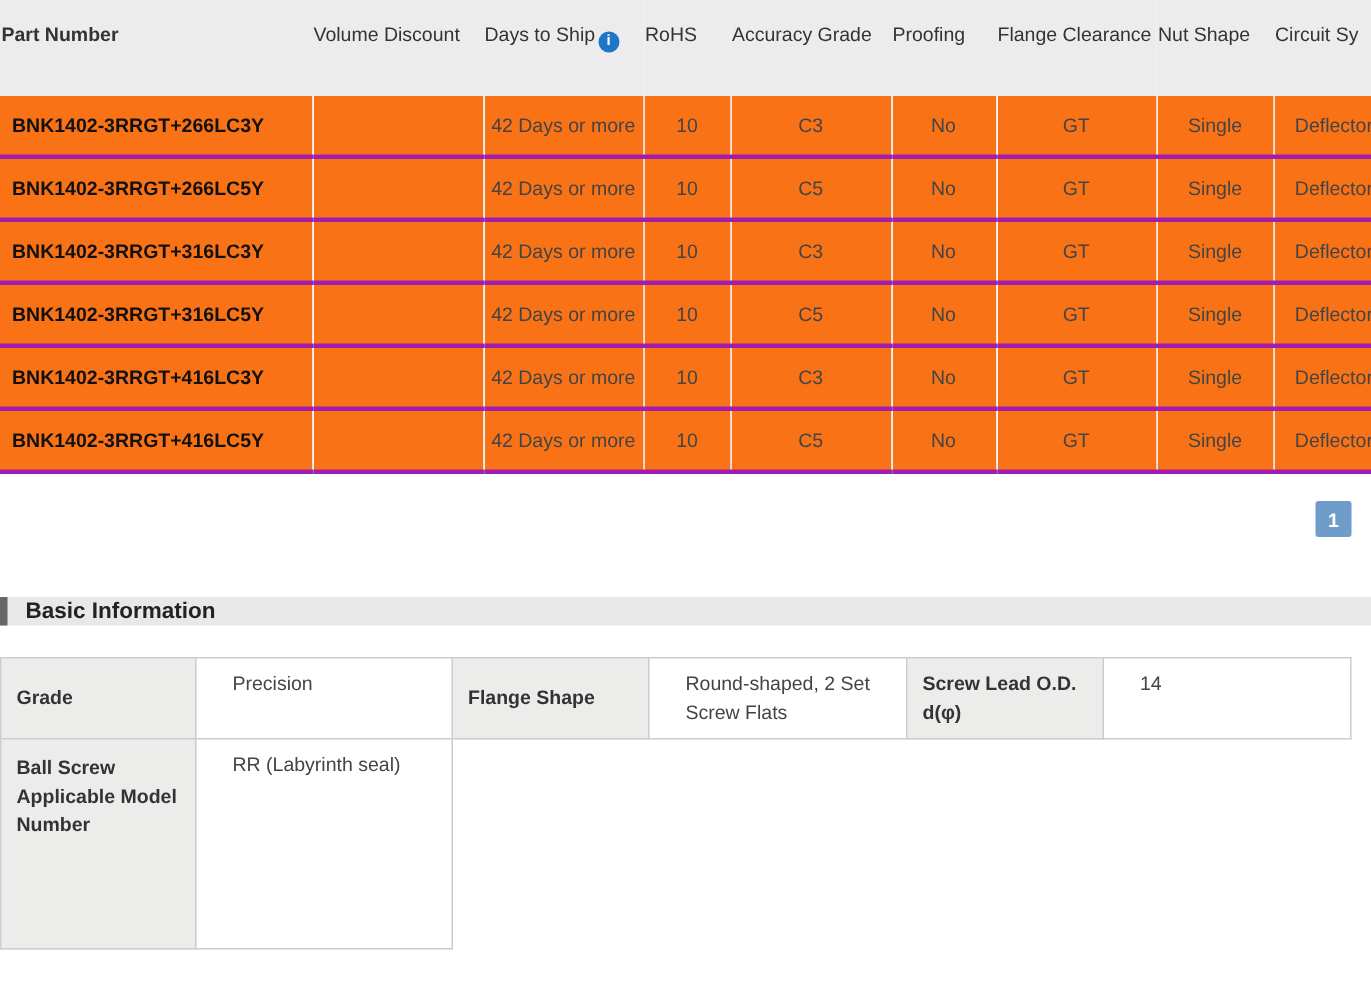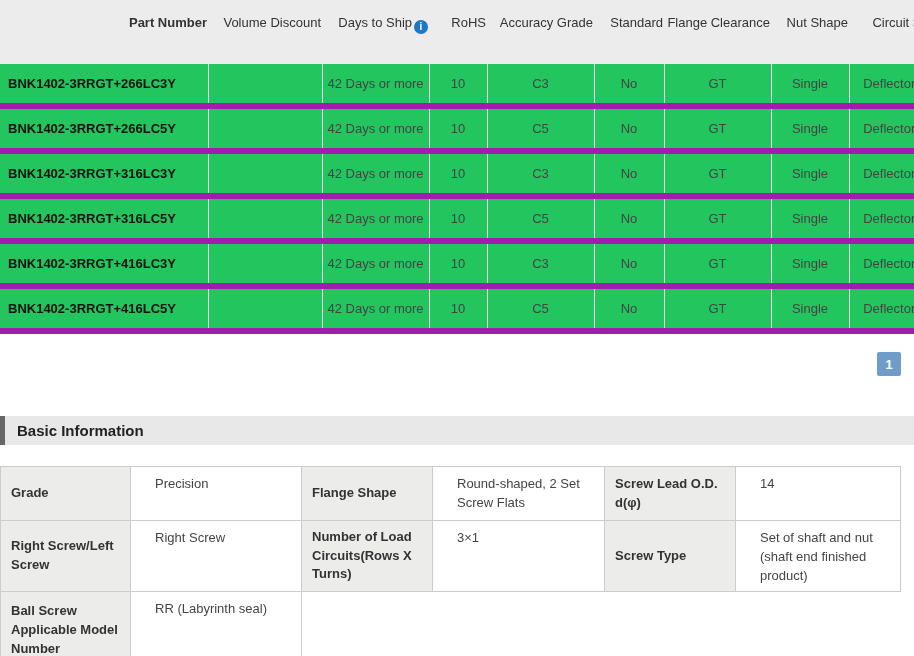--- a/index.html
+++ b/index.html
@@ -4,46 +4,46 @@
 <style>
   html,body{margin:0;padding:0;}
   body{
     width:914px;height:656px;overflow:hidden;background:#fff;
     font-family:"Liberation Sans", sans-serif;color:#444;
   }
   
   .parts-table{border-collapse:collapse;table-layout:fixed;width:929px;}
   .parts-table th{
     background:#ececec;height:48px;vertical-align:top;padding-top:15px;
-    font-size:13px;font-weight:normal;color:#333;text-align:right;white-space:nowrap;
+    font-size:13px;font-weight:normal;color:#333;text-align:left;white-space:nowrap;
   }
   .parts-table th.pn{font-weight:bold;}
   .parts-table td{
-    height:37px;border-bottom:6px solid #a21caf;border-right:1px solid #e7e7e7;
-    font-size:13px;text-align:center;color:#444;background:#22c55e;white-space:nowrap;overflow:hidden;margin-left:22px;
+    height:37px;border-bottom:3px solid #a21caf;border-right:1px solid #e7e7e7;
+    font-size:13px;text-align:center;color:#444;background:#f97316;white-space:nowrap;overflow:hidden;margin-left:22px;
   }
   .parts-table td.pn-cell{
     text-align:left;padding-left:8px;font-weight:bold;color:#111;
   }
   .parts-table td:last-child{border-right:none;}
   .info-icon{
     display:inline-flex;align-items:center;justify-content:center;
     width:14px;height:14px;border-radius:50%;background:#1d76c8;color:#fff;
     font-size:10px;font-weight:bold;margin-left:2px;vertical-align:-3px;line-height:1;
   }
   
   .pagination-row{display:flex;justify-content:flex-end;margin:18px 13px 0 0;}
   .page-btn{
     width:24px;height:24px;background:#6f9cc9;color:#fff;border-radius:2px;
     font-size:13px;font-weight:bold;display:flex;align-items:center;justify-content:center;
     cursor:pointer;
   }
   
   .section-bar{
-    margin-top:40px;height:29px;background:#e8e8e8;border-left:5px solid #666;
+    margin-top:40px;height:19px;background:#e8e8e8;border-left:5px solid #666;
     display:flex;align-items:center;padding-left:12px;
     font-size:15px;font-weight:bold;color:#222;
   }
   
   .spec-table{border-collapse:collapse;table-layout:fixed;width:900px;margin-top:21px;}
   .spec-table td{
     border:1px solid #ccc;font-size:13px;line-height:1.45;
     padding:4px 10px;color:#444;background:#fff;word-wrap:break-word;
   }
   .spec-table td.lbl{
@@ -68,21 +68,21 @@
       <col style="width:78px">
       <col style="width:80px">
   </colgroup>
   <thead>
     <tr>
       <th class="pn">Part Number</th>
       <th>Volume Discount</th>
       <th><span>Days to Ship</span><span class="info-icon">i</span></th>
       <th>RoHS</th>
       <th>Accuracy Grade</th>
-      <th>Standard</th>
+      <th>Proofing</th>
       <th>Flange Clearance</th>
       <th>Nut Shape</th>
       <th>Circuit Sy</th>
     </tr>
   </thead>
   <tbody>
     <tr>
       <td class="pn-cell">BNK1402-3RRGT+266LC3Y</td>
       <td></td>
       <td>42 Days or more</td>
@@ -170,28 +170,20 @@
   </colgroup>
   <tbody>
     <tr style="height:54px">
       <td class="lbl">Grade</td>
       <td class="val">Precision</td>
       <td class="lbl">Flange Shape</td>
       <td class="val">Round-shaped, 2 Set Screw Flats</td>
       <td class="lbl">Screw Lead O.D. d(φ)</td>
       <td class="val">14</td>
     </tr>
-    <tr style="height:71px">
-      <td class="lbl">Right Screw/Left Screw</td>
-      <td class="val">Right Screw</td>
-      <td class="lbl">Number of Load Circuits(Rows X Turns)</td>
-      <td class="val">3×1</td>
-      <td class="lbl">Screw Type</td>
-      <td class="val">Set of shaft and nut (shaft end finished product)</td>
-    </tr>
     <tr class="r4" style="height:140px">
       <td class="lbl">Ball Screw Applicable Model Number</td>
       <td class="val">RR (Labyrinth seal)</td>
       <td class="blank"></td>
       <td class="blank"></td>
       <td class="blank"></td>
       <td class="blank"></td>
     </tr>
   </tbody>
 </table>

